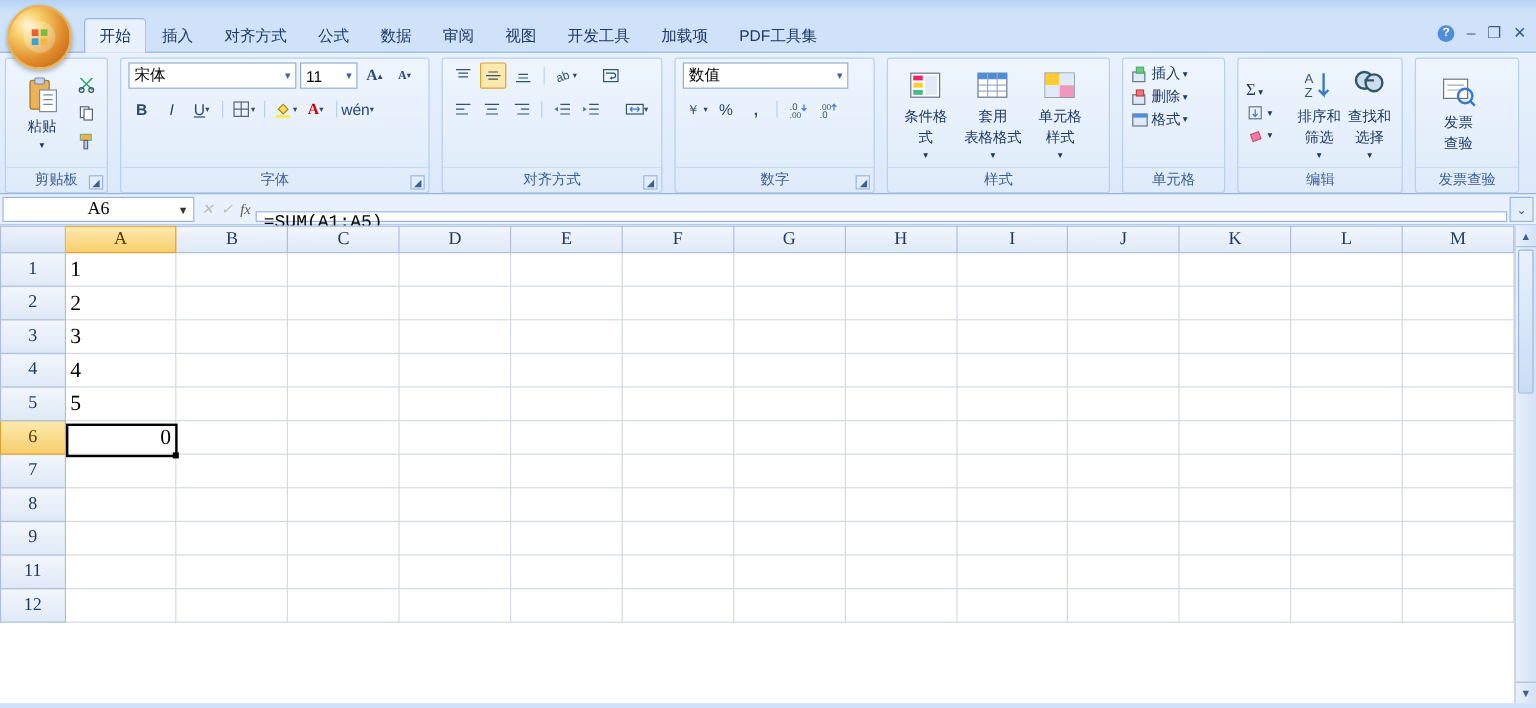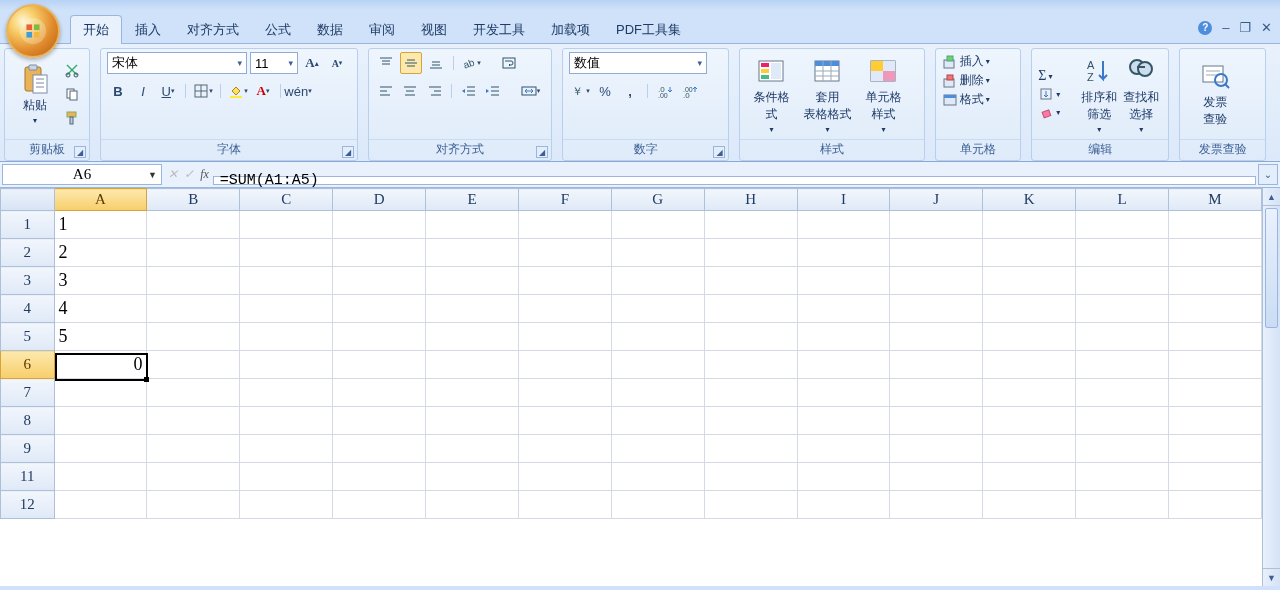--- a/index.html
+++ b/index.html
@@ -157,21 +157,21 @@
   }
   .namebox {
     width:160px;border:1px solid #9ab6e0;background:#fff;margin:2px;
     display:flex;align-items:center;justify-content:center;position:relative;
     font-family: "SimSun", serif; font-size:15px;
   }
   .namebox .arr{position:absolute;right:4px;font-size:9px;color:#333;}
   .fx-ctrls{display:flex;align-items:center;padding:0 4px;gap:6px;margin:2px 0;}
   .fx-ctrls span{color:#555;cursor:pointer;font-style:italic;font-family:serif;}
   .fx-input{flex:1;border:1px solid #9ab6e0;background:#fff;margin:14px 2px 2px 0;
-    display:flex;align-items:center;padding:0 6px;
+    display:flex;padding:0 6px;
     font-family:"SimSun","Courier New",monospace;font-size:15px;}
   .fx-expand{width:20px;border:1px solid #9ab6e0;background:#e4eefb;margin:2px 2px 2px 0;
     display:flex;align-items:center;justify-content:center;font-size:10px;color:#3c5f94;cursor:pointer;}
   
   .gridwrap{position:relative;height:398px;background:#fff;display:flex;}
   .gridinner{flex:1;overflow:hidden;position:relative;}
   table.sheet{border-collapse:collapse;table-layout:fixed;}
   table.sheet th, table.sheet td{
     border:1px solid #d4d9e4;
     font-family:"SimSun",serif;

